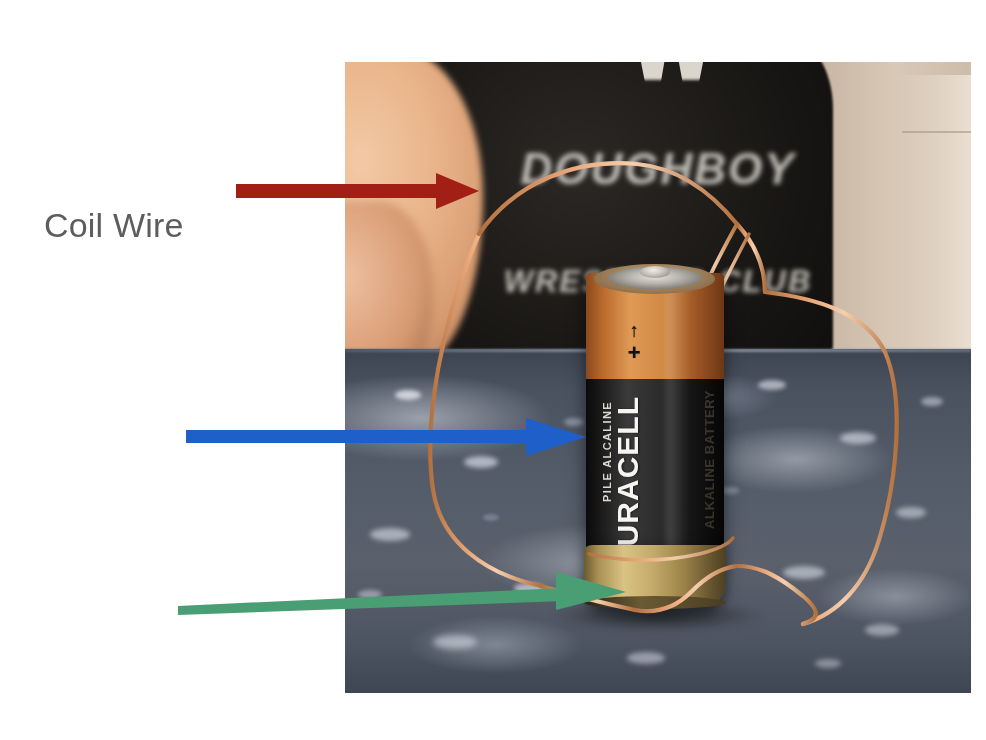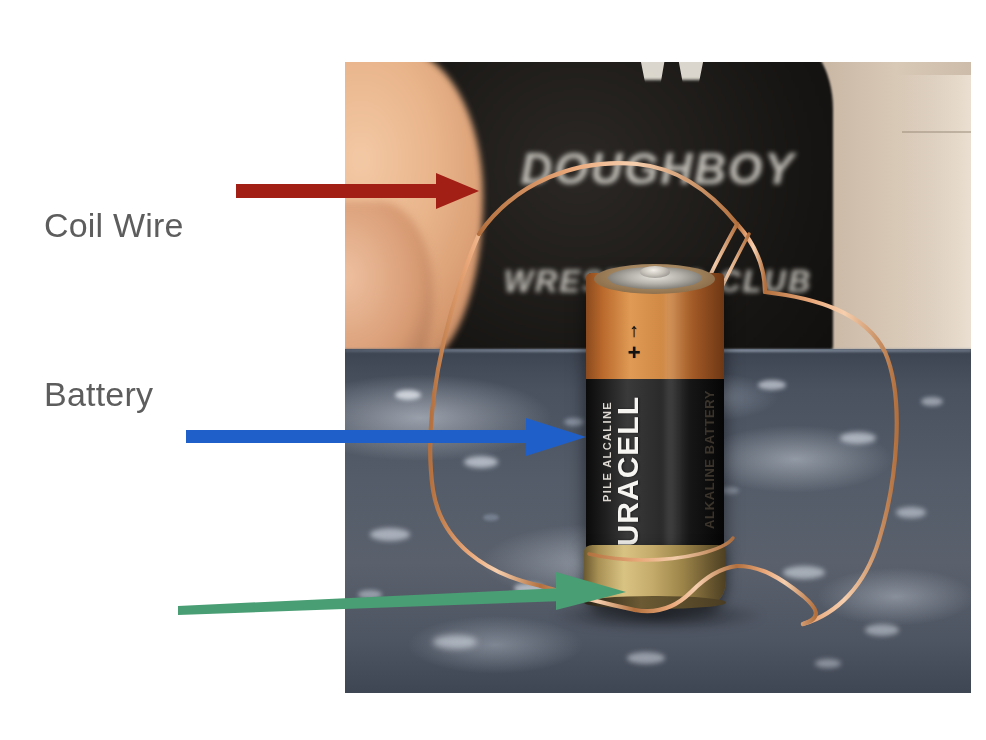--- a/index.html
+++ b/index.html
@@ -291,21 +291,20 @@
 
     <svg class="wire" viewBox="0 0 626 631" preserveAspectRatio="none">
       <path d="M196 524 C 230 534, 262 542, 290 548" fill="none" stroke="url(#cu)" stroke-width="4.2" stroke-linecap="round"></path>
       <path d="M290 548 C 312 552, 330 546, 346 530 C 360 516, 374 506, 392 504" fill="none" stroke="url(#cu)" stroke-width="4.2" stroke-linecap="round"></path>
       <path d="M392 504 C 416 504, 436 516, 458 534 C 472 546, 478 556, 458 562" fill="none" stroke="url(#cu)" stroke-width="4.2" stroke-linecap="round"></path>
       <path d="M244 492 C 278 500, 320 500, 354 492 C 374 487, 384 482, 388 476" fill="none" stroke="url(#cu)" stroke-width="3.4" stroke-linecap="round" opacity="0.95"></path>
     </svg>
   </div>
 
   <div class="label" id="label-coil">Coil Wire</div>
-  <div class="label" id="label-battery">Battery</div>
 
   <svg class="arrow" id="arrow-coil" viewBox="0 0 260 64">
     <g fill="#a11f15">
       <rect x="0" y="24" width="210" height="14"></rect>
       <polygon points="200,13 243,31 200,49"></polygon>
     </g>
   </svg>
 
   <svg class="arrow" id="arrow-battery" viewBox="0 0 412 64">
     <g fill="#1f5fc9">

